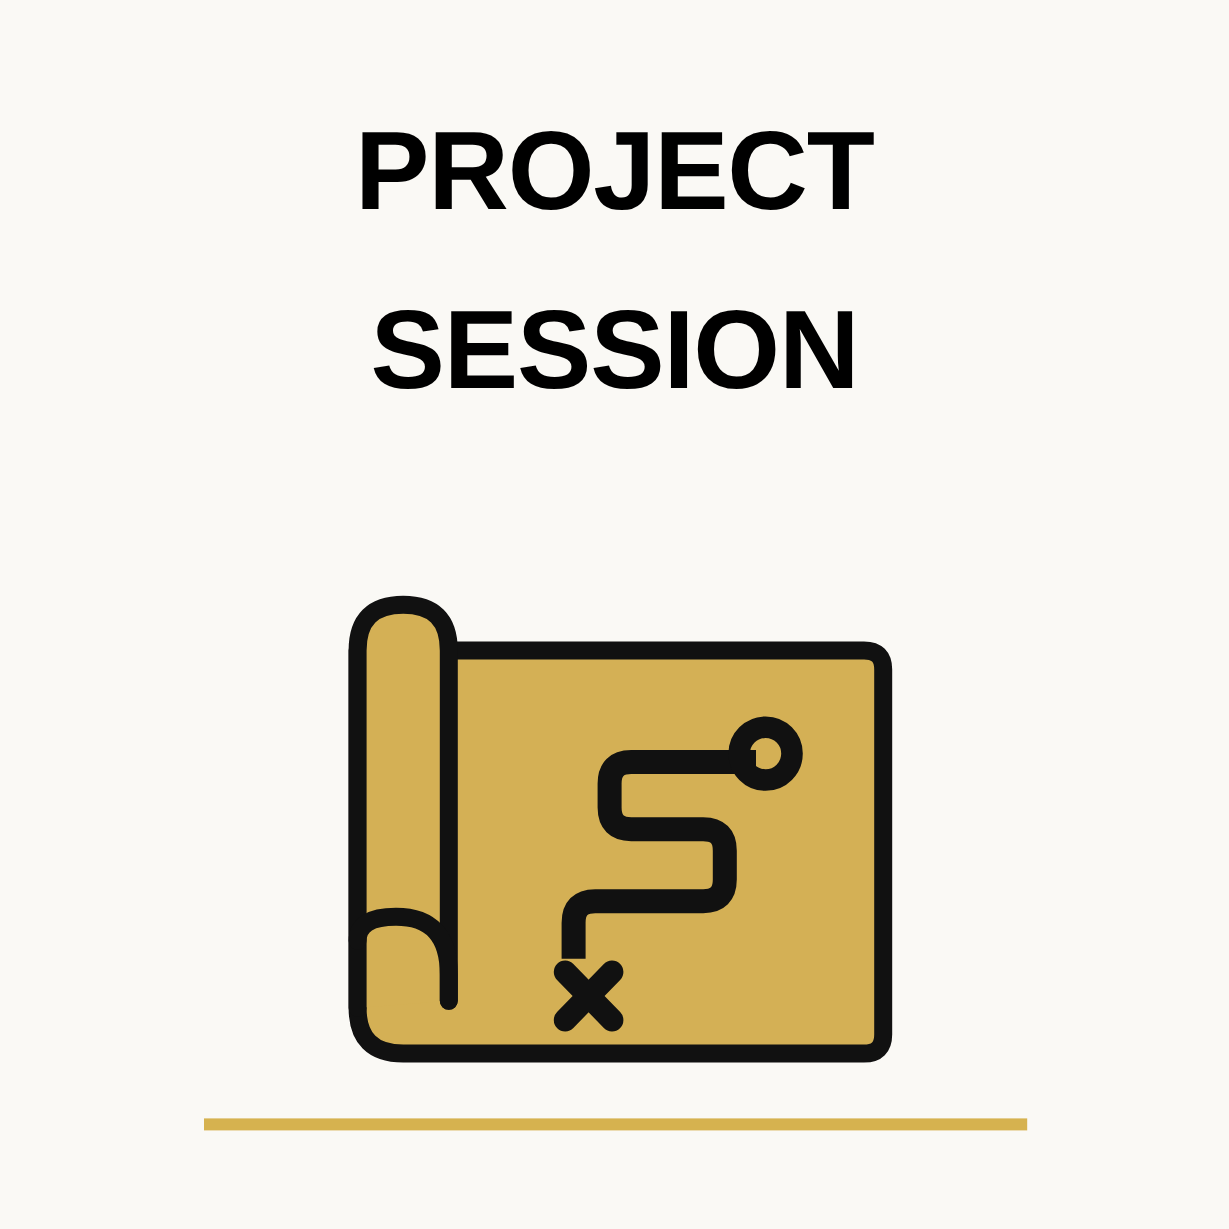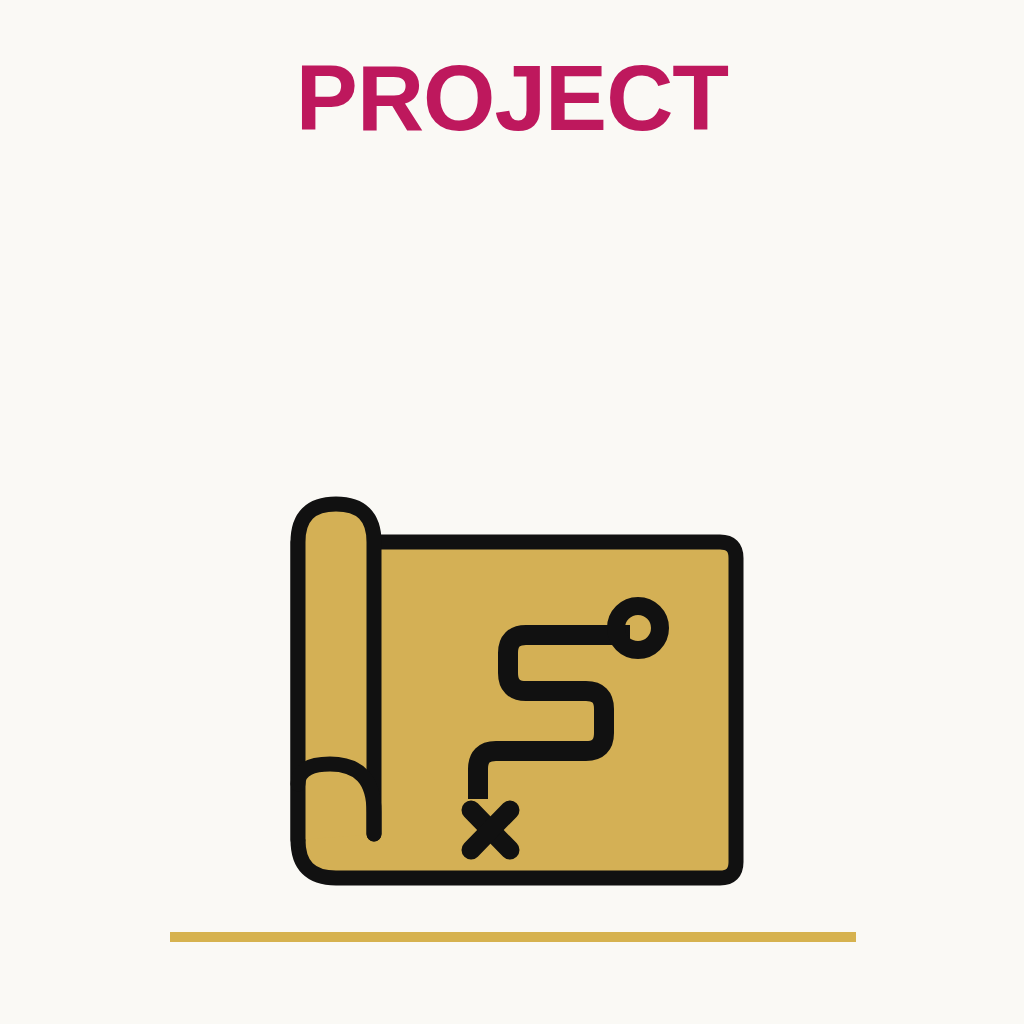--- a/index.html
+++ b/index.html
@@ -33,23 +33,24 @@
     user-select: none;
   }
 
   .title-line {
     display: block;
     font-family: "Liberation Sans", sans-serif;
     font-weight: bold;
     font-size: 93px;
     line-height: 105px;
     letter-spacing: -1px;
-    color: #be185d;
+    color: #000000;
     white-space: nowrap;
     text-transform: uppercase;
+    margin-top: 44px;
   }
 
   
   #icon-wrap {
     position: absolute;
     left: 268px;
     top: 482px;
     width: 488px;
     height: 412px;
   }
@@ -69,20 +70,21 @@
     background: #d6b24f;
   }
 </style>
 </head>
 <body>
 
 <div id="poster">
 
   <div id="title-block">
     <span class="title-line">PROJECT</span>
+    <span class="title-line">SESSION</span>
   </div>
 
   <div id="icon-wrap">
     <svg id="blueprint-icon" viewBox="0 0 488 412" xmlns="http://www.w3.org/2000/svg">
 
       <g>
         <path d="M 52 60
                  L 452 60
                  Q 468 60 468 76
                  L 468 380

